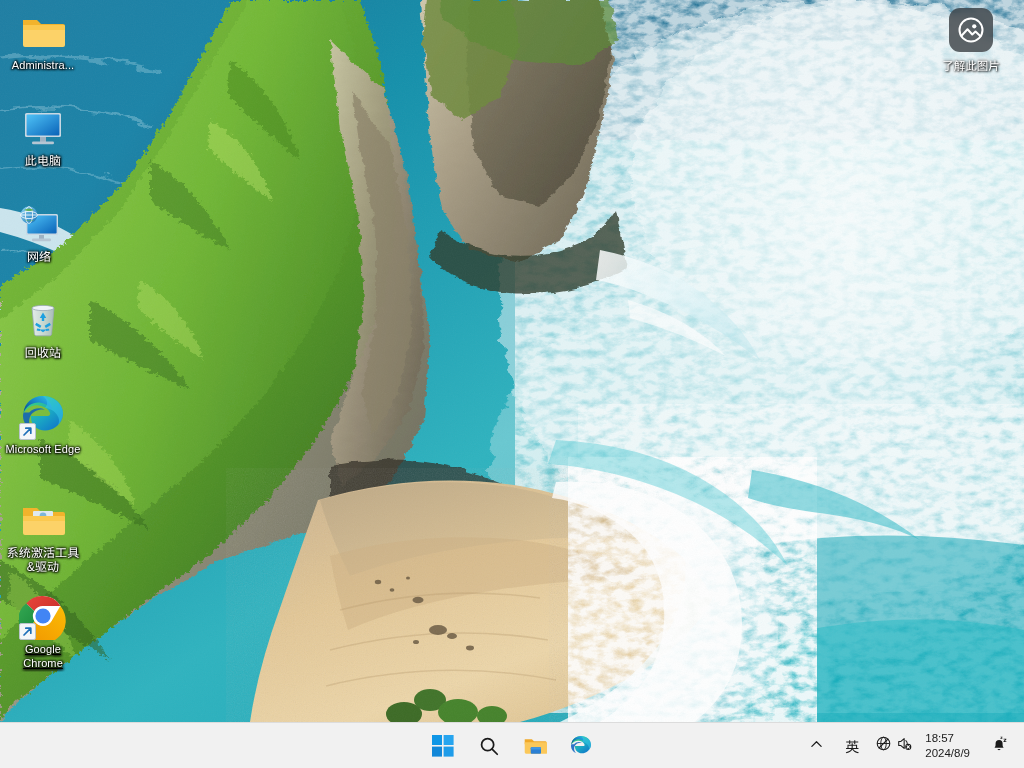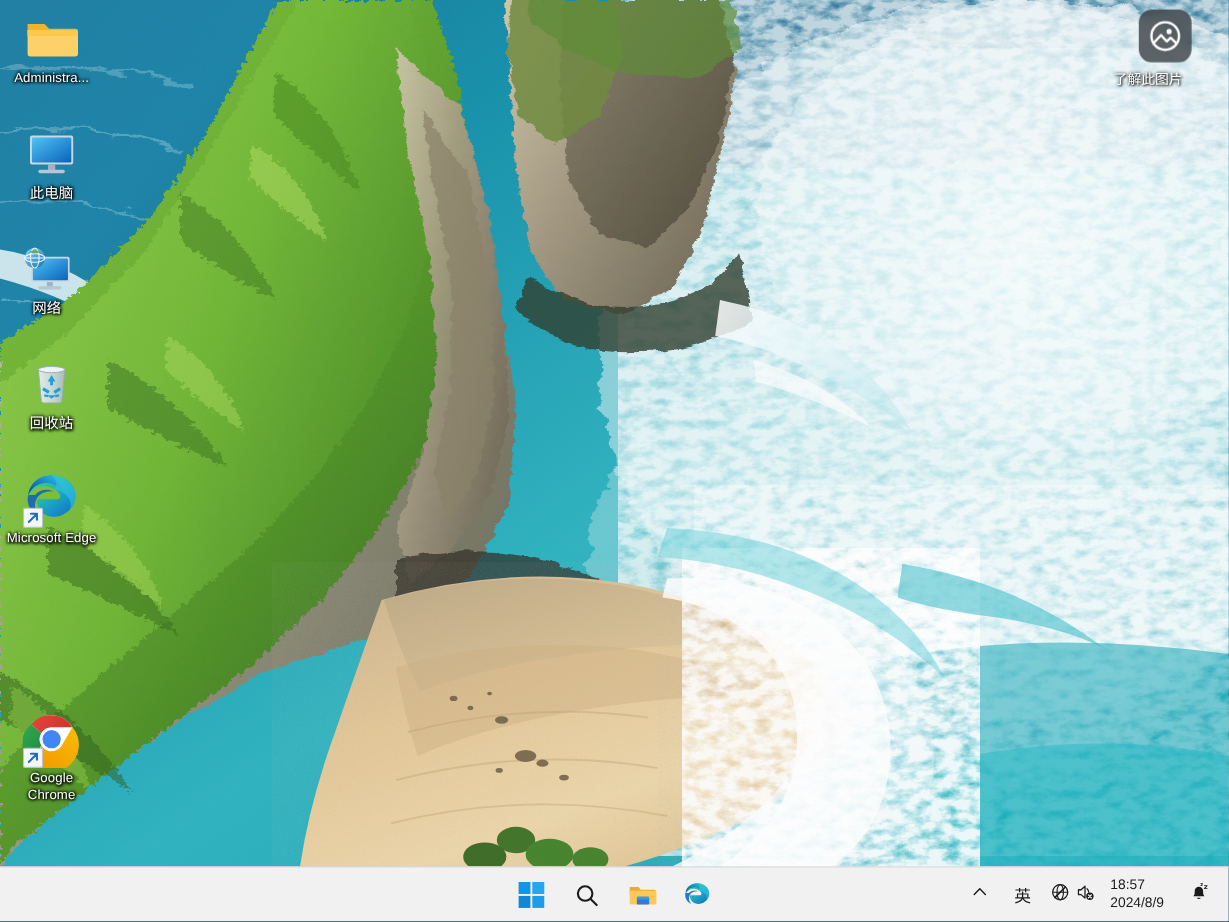--- a/index.html
+++ b/index.html
@@ -66,21 +66,21 @@
     letter-spacing: 0.1px;
   }
   .icon-label.cjk { font-size: 12px; }
 
   
   #learn-widget {
     position: absolute;
     right: 10px;
     top: 8px;
     width: 86px;
-    text-align: left;
+    text-align: center;
     z-index: 6;
     cursor: default;
   }
   #learn-widget .badge {
     width: 44px;
     height: 44px;
     margin: 0 auto;
     border-radius: 11px;
     background: rgba(40,44,48,0.72);
     display: flex;
@@ -541,22 +541,38 @@
                    c2.8 -3.4 5.2 -7.6 5.2 -12.2 C44 12.4 35.2 4 24 4 c3.4 3 6.2 7.2 2 12 Z" fill="#37c8e6" opacity="0.55"></path>
         </svg>
         <svg style="position:absolute;left:0;bottom:0;width:17px;height:17px" viewBox="0 0 17 17" xmlns="http://www.w3.org/2000/svg">
           <rect x="0.5" y="0.5" width="16" height="16" rx="1.6" fill="#f4f6f8" stroke="#b9c3cc"></rect>
           <path d="M5 12 L11.6 5.4 M11.8 5.2 v5 M11.8 5.2 h-5" stroke="#1e6fb8" stroke-width="1.7" fill="none" stroke-linecap="round"></path>
         </svg>
       </div>
       <div class="icon-label">Microsoft Edge</div>
     </div>
 
-
-    <div class="desktop-icon" style="left:4px; top:592px;">
+    <div class="desktop-icon" style="left:4px; top:496px;">
+      <div class="icon-art">
+        <svg viewBox="0 0 48 48" xmlns="http://www.w3.org/2000/svg">
+          <path d="M4 12 h14 l4 4 h22 a2 2 0 0 1 2 2 v4 H4 Z" fill="#f2b32c"></path>
+          <rect x="14" y="15" width="20" height="11" rx="1" fill="#dfe9ef"></rect>
+          <g fill="#7cb6d8">
+            <circle cx="24" cy="20" r="3.4"></circle>
+            <path d="M16 24 l4 -4 l4 4 Z"></path>
+            <path d="M26 25 l4 -5 l4 5 Z"></path>
+          </g>
+          <path d="M4 20 h40 a2 2 0 0 1 2 2 v15 a2 2 0 0 1 -2 2 H6 a2 2 0 0 1 -2 -2 Z" fill="#fcd268"></path>
+          <path d="M4 20 h40 a2 2 0 0 1 2 2 v3 H4 Z" fill="#fbc94f"></path>
+        </svg>
+      </div>
+      <div class="icon-label cjk">系统激活工具&amp;驱动</div>
+    </div>
+
+    <div class="desktop-icon" style="left:4px; top:592px;text-decoration:underline;">
       <div class="icon-art">
         <svg viewBox="0 0 48 48" xmlns="http://www.w3.org/2000/svg">
           <defs>
             <linearGradient id="crRed" x1="0" y1="0" x2="1" y2="0.4">
               <stop offset="0%" stop-color="#e8453c"></stop>
               <stop offset="100%" stop-color="#d0342c"></stop>
             </linearGradient>
             <linearGradient id="crGreen" x1="0" y1="0" x2="0.6" y2="1">
               <stop offset="0%" stop-color="#34a853"></stop>
               <stop offset="100%" stop-color="#1e8e3e"></stop>

